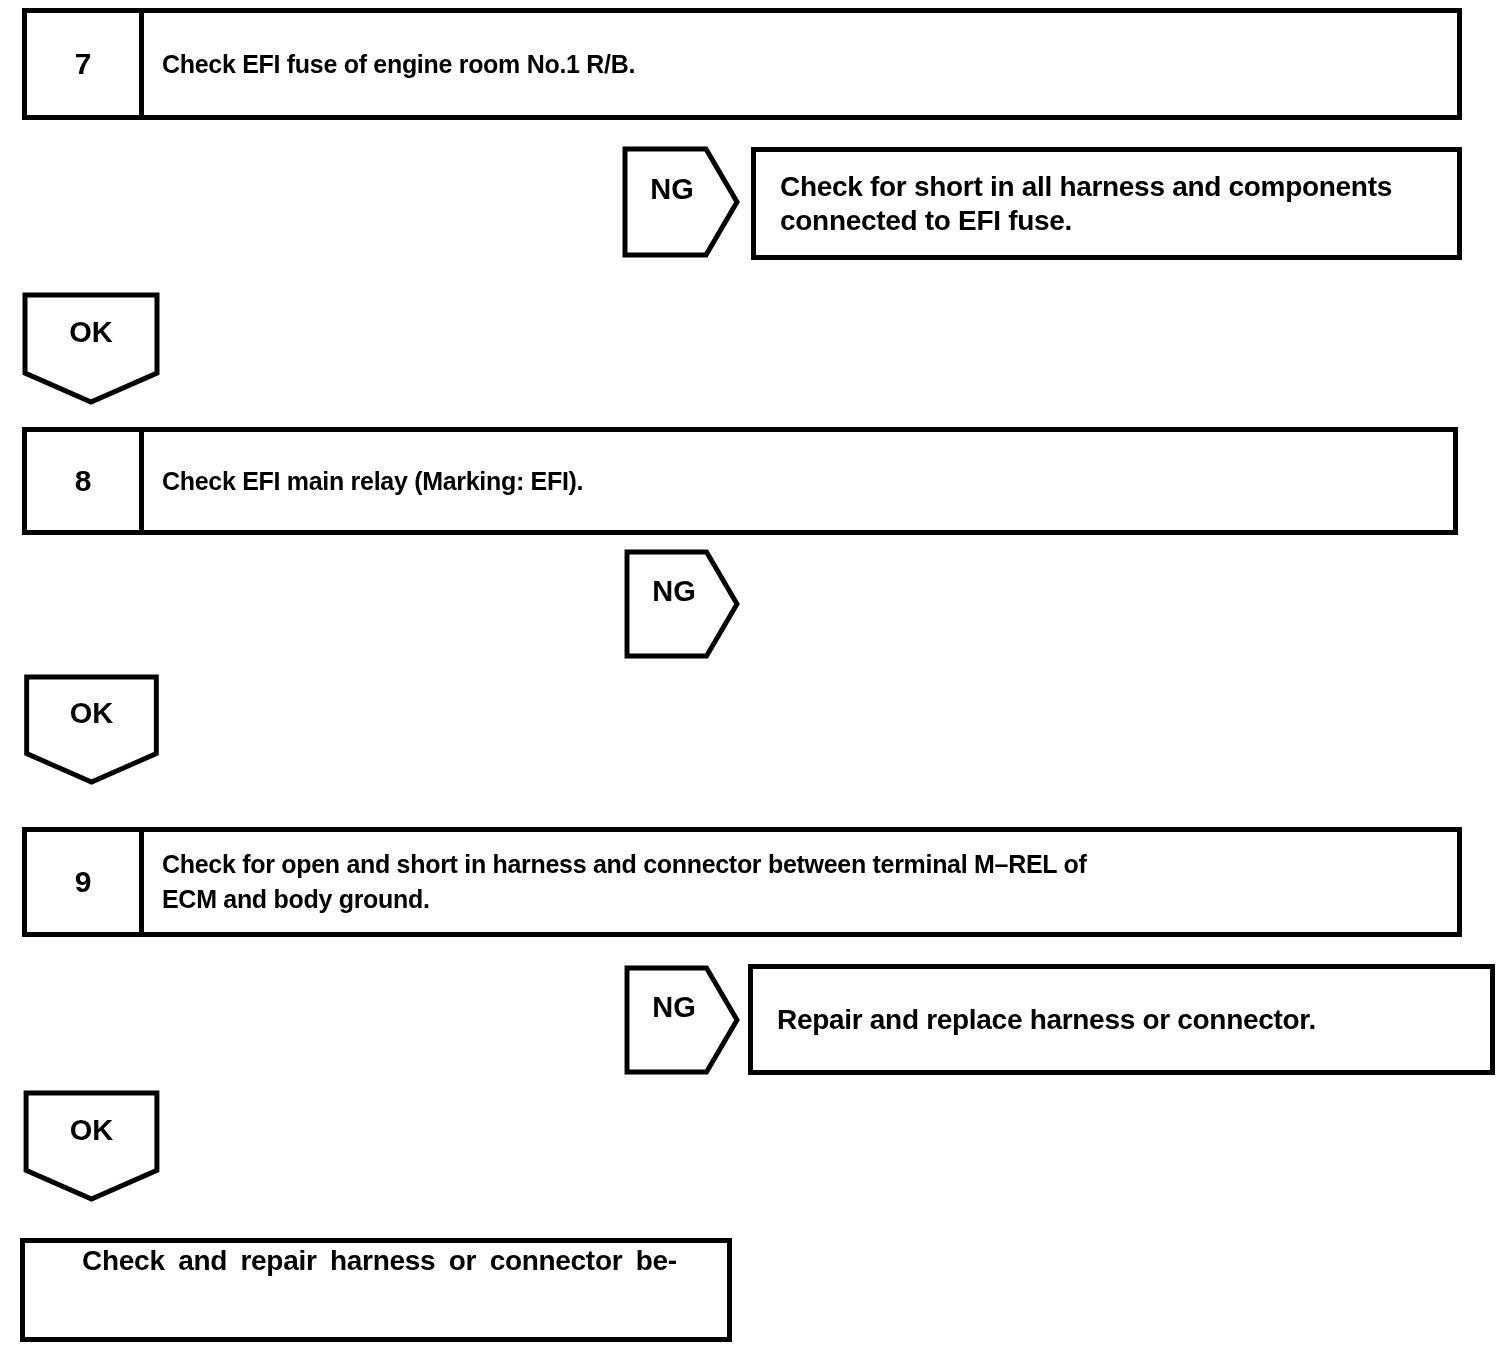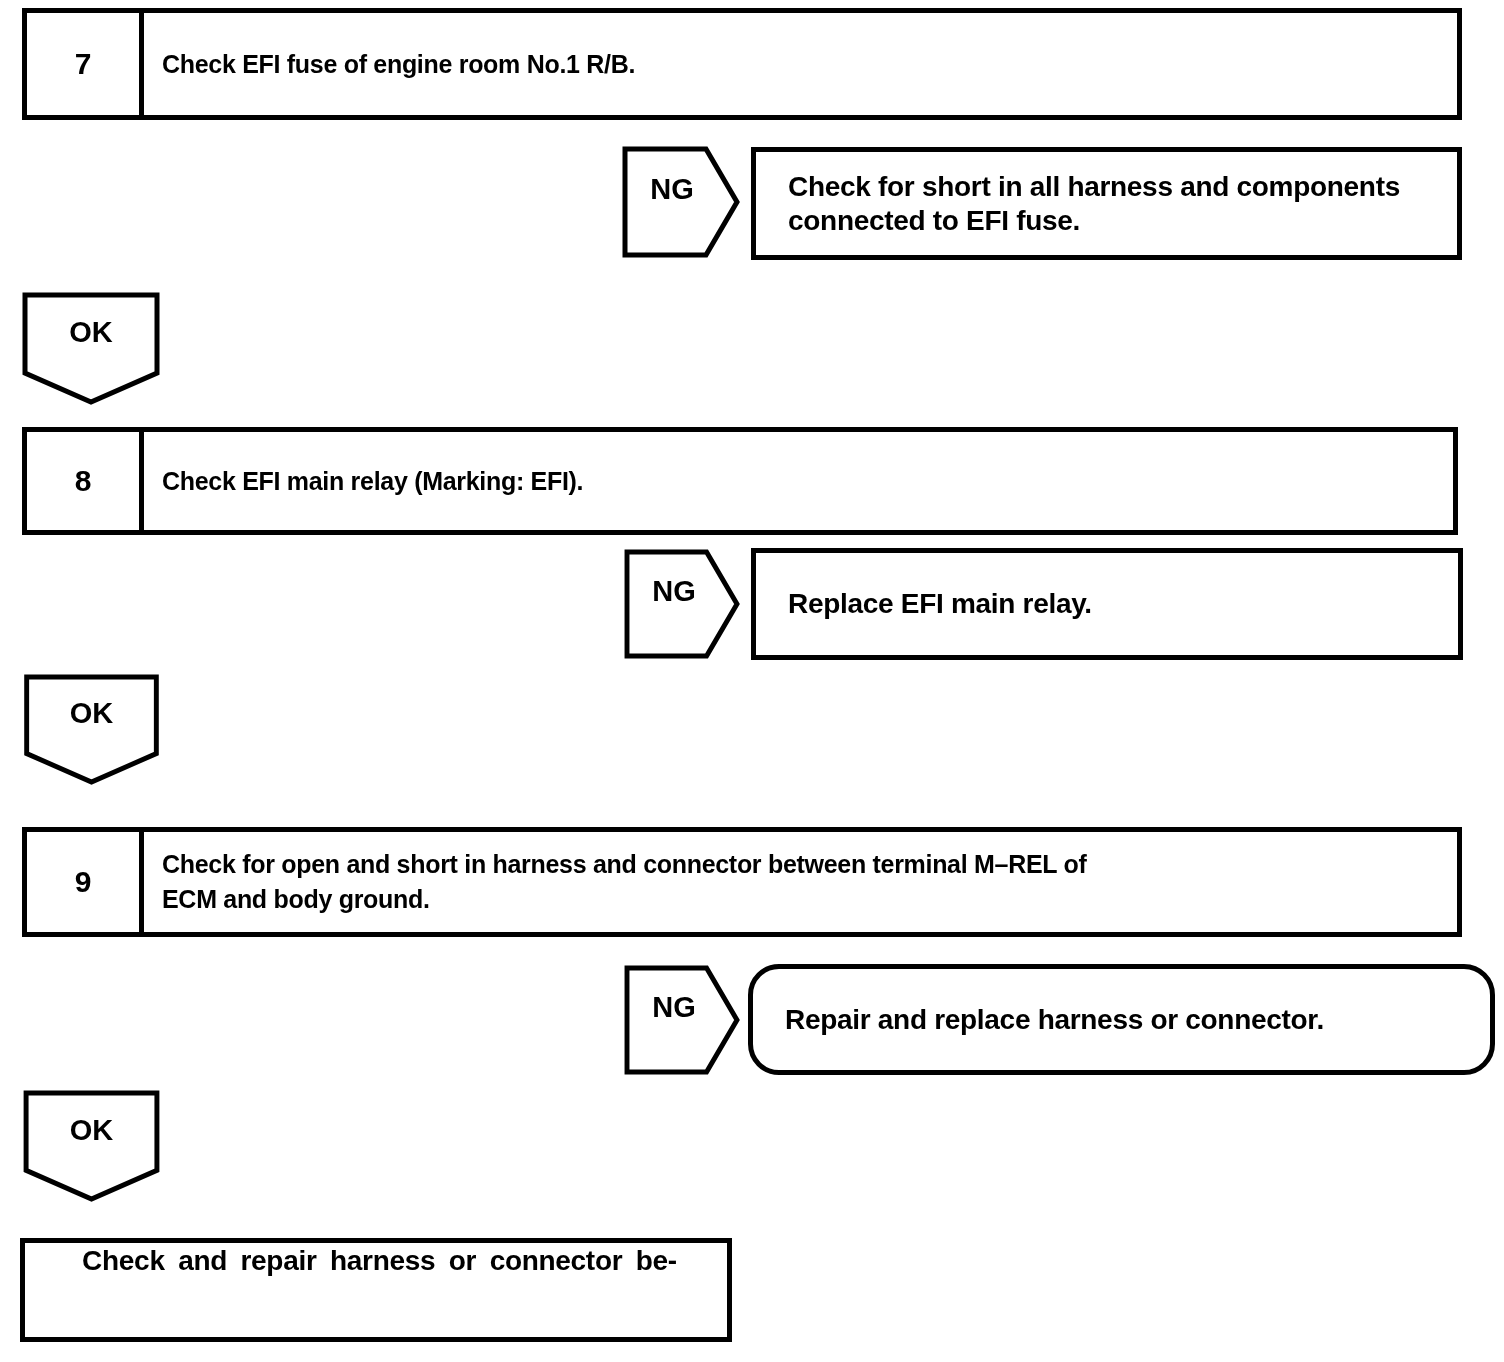--- a/index.html
+++ b/index.html
@@ -21,21 +21,21 @@
     font-size:30px;
   }
   .step-text {
     flex:1 1 auto; display:flex; flex-direction:column; justify-content:center;
     padding-left:18px; font-size:25px; letter-spacing:-0.3px; line-height:36px;
   }
   .result-box {
     position:absolute; background:var(--paper);
     border:5px solid var(--ink);
     display:flex; flex-direction:column; justify-content:center;
-    padding-left:32px; font-size:28px; letter-spacing:-0.3px; line-height:34px;
+    padding-left:24px; font-size:28px; letter-spacing:-0.3px; line-height:34px;
   }
   .final-box {
     position:absolute; background:var(--paper);
     border:5px solid var(--ink);
     display:flex; flex-direction:row; justify-content:center;
     padding-left:33px; padding-right:26px;
     font-size:28px; letter-spacing:-0.3px; line-height:35px;
   }
   .justified { word-spacing:6px; }
   .line { white-space:nowrap; }
@@ -85,23 +85,20 @@
       <div class="line">Check EFI main relay (Marking: EFI).</div>
     </div>
   </div>
 
   <div class="arrow" style="left:624px; top:549px; width:116px; height:110px;">
     <svg viewBox="0 0 118 112">
       <polygon class="arrow-shape" points="3,3 84,3 115,56 84,109 3,109"></polygon>
     </svg>
     <div class="arrow-label ng-label">NG</div>
   </div>
-  <div class="result-box" style="left:751px; top:548px; width:712px; height:112px;">
-    <div class="line">Replace EFI main relay.</div>
-  </div>
 
   <div class="arrow" style="left:23px; top:674px; width:137px; height:111px;">
     <svg viewBox="0 0 138 113">
       <polygon class="arrow-shape" points="3,3 135,3 135,81 69,110 3,81"></polygon>
     </svg>
     <div class="arrow-label ok-label">OK</div>
   </div>
 
   <div class="step-box" style="left:22px; top:827px; width:1440px; height:110px;">
     <div class="step-num">9</div>
@@ -110,21 +107,21 @@
       <div class="line">ECM and body ground.</div>
     </div>
   </div>
 
   <div class="arrow" style="left:624px; top:965px; width:116px; height:110px;">
     <svg viewBox="0 0 118 112">
       <polygon class="arrow-shape" points="3,3 84,3 115,56 84,109 3,109"></polygon>
     </svg>
     <div class="arrow-label ng-label">NG</div>
   </div>
-  <div class="result-box" style="left:748px; top:964px; width:747px; height:111px;border-radius:31px;">
+  <div class="result-box" style="left:748px; top:964px; width:747px; height:111px;">
     <div class="line">Repair and replace harness or connector.</div>
   </div>
 
   <div class="arrow" style="left:23px; top:1090px; width:137px; height:112px;">
     <svg viewBox="0 0 138 113">
       <polygon class="arrow-shape" points="3,3 135,3 135,81 69,110 3,81"></polygon>
     </svg>
     <div class="arrow-label ok-label">OK</div>
   </div>
 

